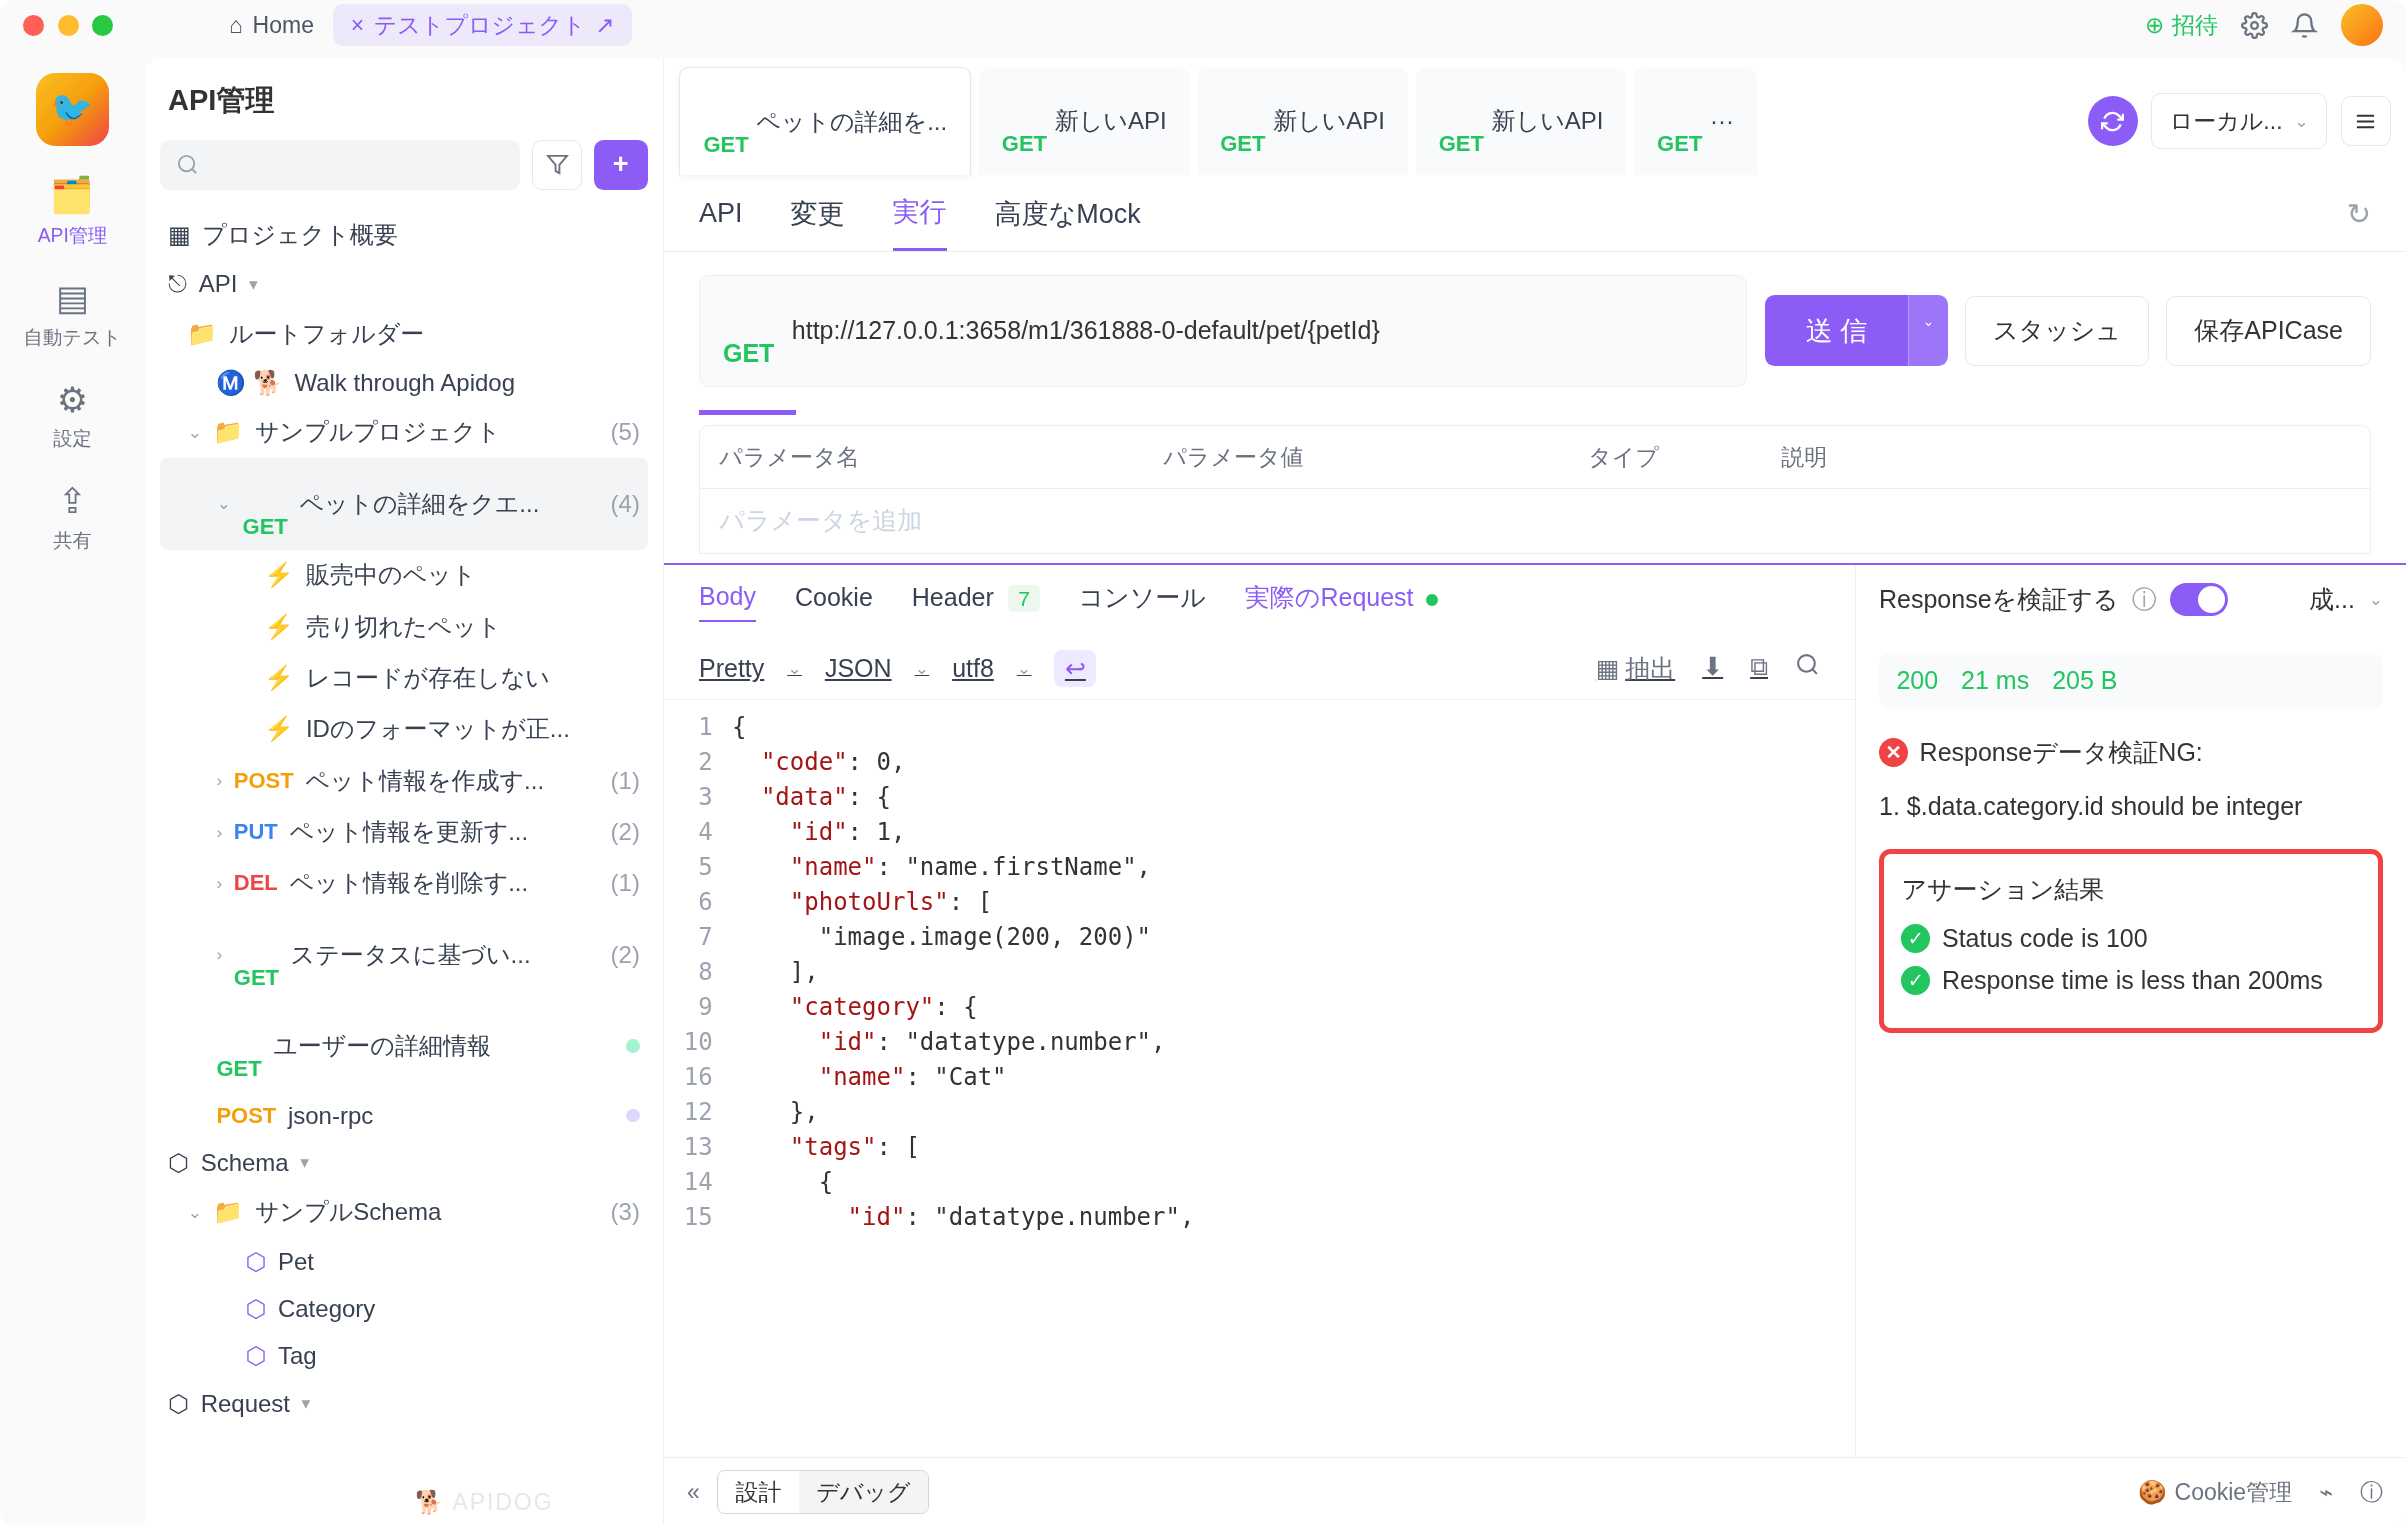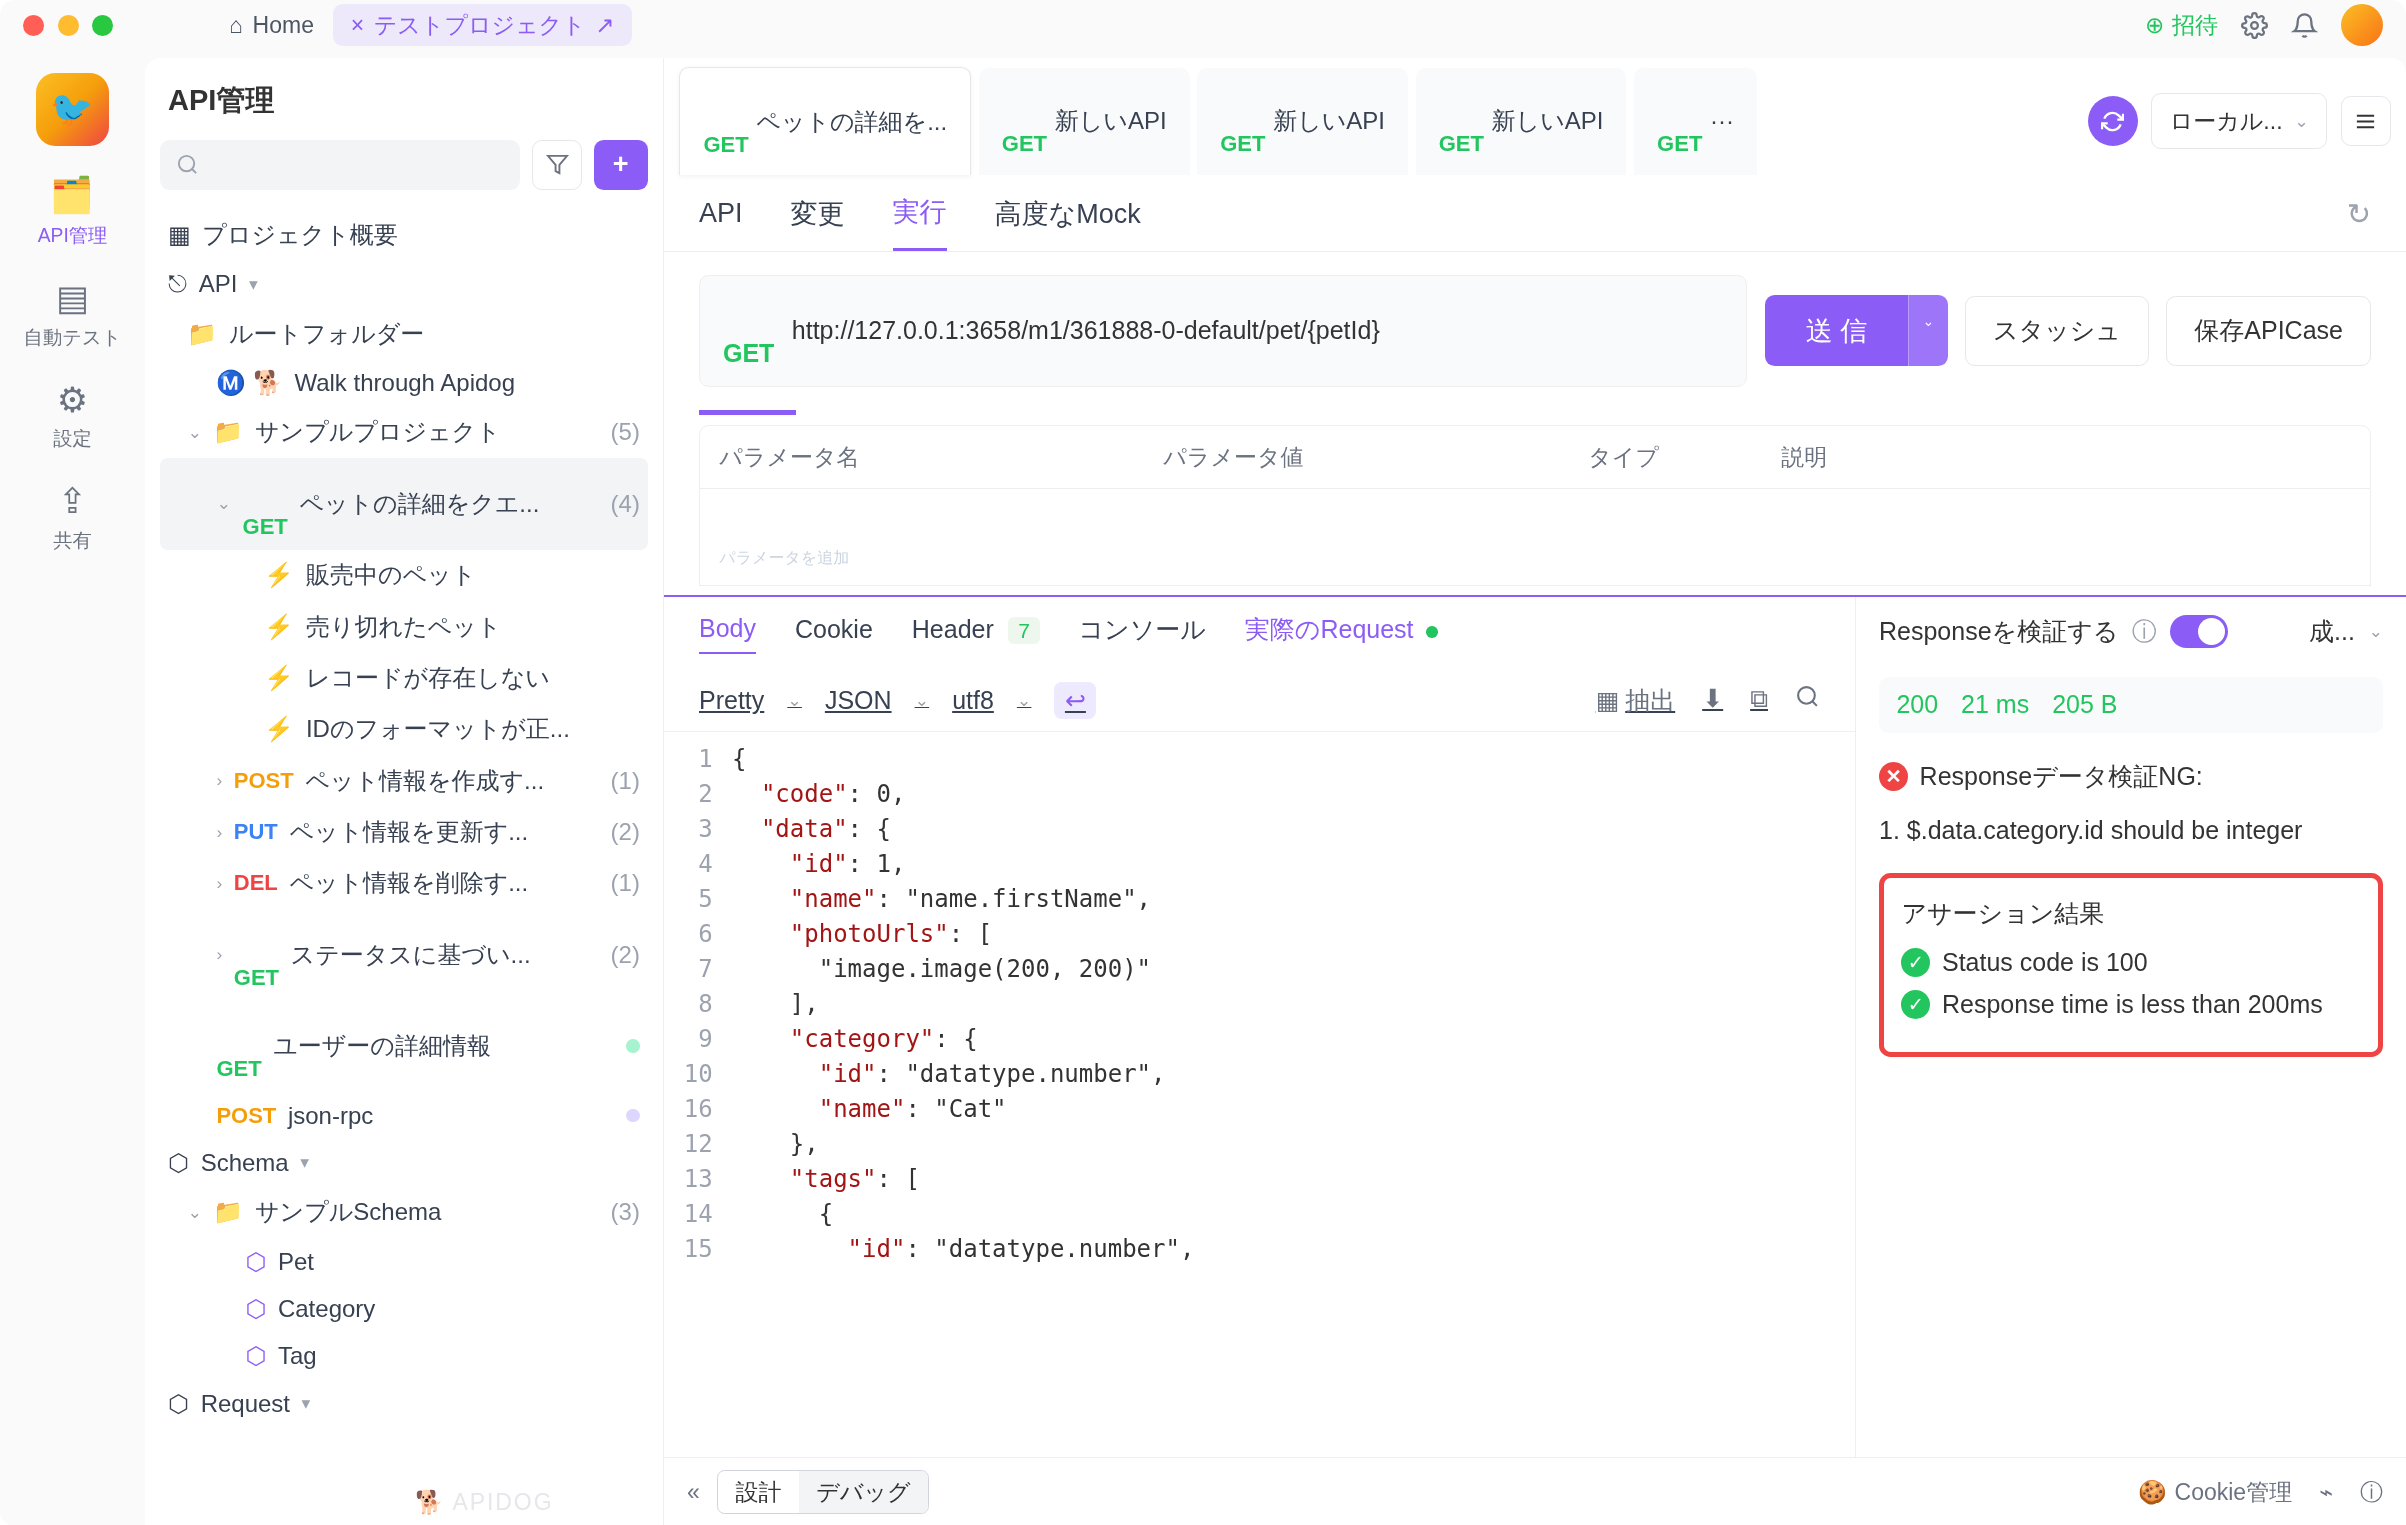--- a/index.html
+++ b/index.html
@@ -145,21 +145,21 @@
 
     
     .params { padding: 9.7px 35px; overflow: hidden; }
     .section-title { font-size: 25px; color: #374151; margin: 17.4px 0; }
     .param-table-head { display: flex; padding: 15.4px 19.3px; border: 1px solid #eee; border-radius: 9.7px 9.7px 0 0; color: #6b7280; font-size: 23px; }
     .param-row { display: flex; padding: 15.4px 19.3px; border: 1px solid #eee; border-top: none; }
     .param-col1 { flex: 0 0 444px; }
     .param-col2 { flex: 0 0 425px; }
     .param-col3 { flex: 0 0 193px; }
     .param-col4 { flex: 1; }
-    .placeholder { color: #cbd5e1; font-size: 16px; margin-top: 44px; }
+    .placeholder { color: #cbd5e1; font-size: 25px; }
 
     
     .response-split { flex: 1; display: flex; border-top: 2.9px solid #8b5cf6; min-height: 0; }
     .resp-left { flex: 1; display: flex; flex-direction: column; border-right: 1px solid #eee; min-width: 0; }
     .resp-tabs { display: flex; align-items: center; gap: 39px; padding: 15.4px 35px; }
     .resp-tab { font-size: 25px; color: #374151; padding-bottom: 9.7px; }
     .resp-tab.active { color: #8b5cf6; border-bottom: 2.9px solid #8b5cf6; }
     .badge-num { background: #eef7ee; color: #22c55e; padding: 1.9px 9.7px; border-radius: 5.8px; font-size: 21px; margin-left: 7.7px; }
     .dot-active { width: 11.6px; height: 11.6px; background: #22c55e; border-radius: 50%; display: inline-block; margin-left: 5.8px; }
 
@@ -170,21 +170,21 @@
 
     .code-area { flex: 1; overflow: auto; padding: 9.7px 0; border-top: 1px solid #f0f0f0; }
     .code-line { display: flex; font-family: "SF Mono", Menlo, monospace; font-size: 24px; line-height: 35px; }
     .line-num { width: 68px; text-align: right; padding-right: 19.3px; color: #9ca3af; user-select: none; }
     .line-content { white-space: pre; }
     .tok-key { color: #a31515; }
     .tok-punct { color: #333; }
 
     
     .resp-right { width: 550px; padding: 17.4px 23px; overflow: auto; }
-    .validate-row { display: flex; align-items: center; gap: 13.5px; font-size: 25px; margin-bottom: 29px; }
+    .validate-row { display: flex; align-items: center; gap: 13.5px; font-size: 25px; margin-bottom: 37px; }
     .toggle { width: 58px; height: 33px; background: #8b5cf6; border-radius: 19.3px; position: relative; }
     .toggle::after { content: ""; position: absolute; width: 27px; height: 27px; background: #fff; border-radius: 50%; right: 2.9px; top: 2.9px; }
     .stats-row { display: flex; gap: 23px; padding: 13.5px 17.4px; background: #f9fafb; border-radius: 9.7px; font-size: 25px; color: #22c55e; margin-bottom: 27px; }
     .ng-row { display: flex; align-items: center; gap: 11.6px; font-size: 25px; margin-bottom: 17.4px; }
     .ng-icon { width: 29px; height: 29px; background: #ef4444; border-radius: 50%; color: #fff; display: flex; align-items: center; justify-content: center; font-size: 19.3px; font-weight: bold; }
     .ok-icon { width: 29px; height: 29px; background: #22c55e; border-radius: 50%; color: #fff; display: flex; align-items: center; justify-content: center; font-size: 19.3px; }
     .ng-detail { font-size: 25px; line-height: 1.6; margin-bottom: 23px; }
     .assertion-box { border: 5.8px solid #ef4444; border-radius: 11.6px; padding: 19.3px 17.4px; }
     .assertion-title { font-size: 25px; margin-bottom: 17.4px; }
     .assertion-item { display: flex; align-items: center; gap: 11.6px; font-size: 25px; margin-bottom: 13.5px; }

